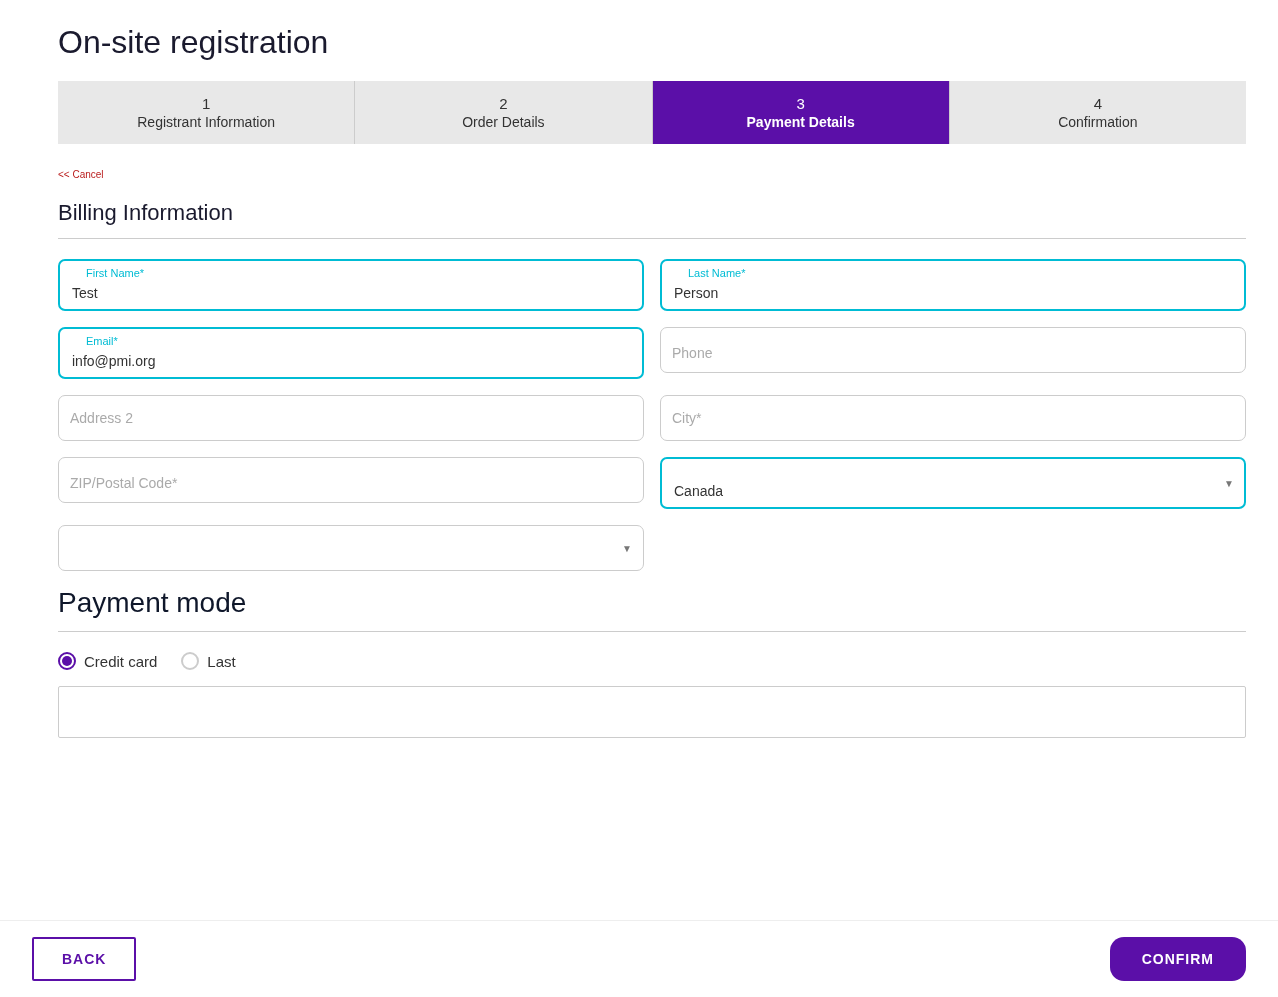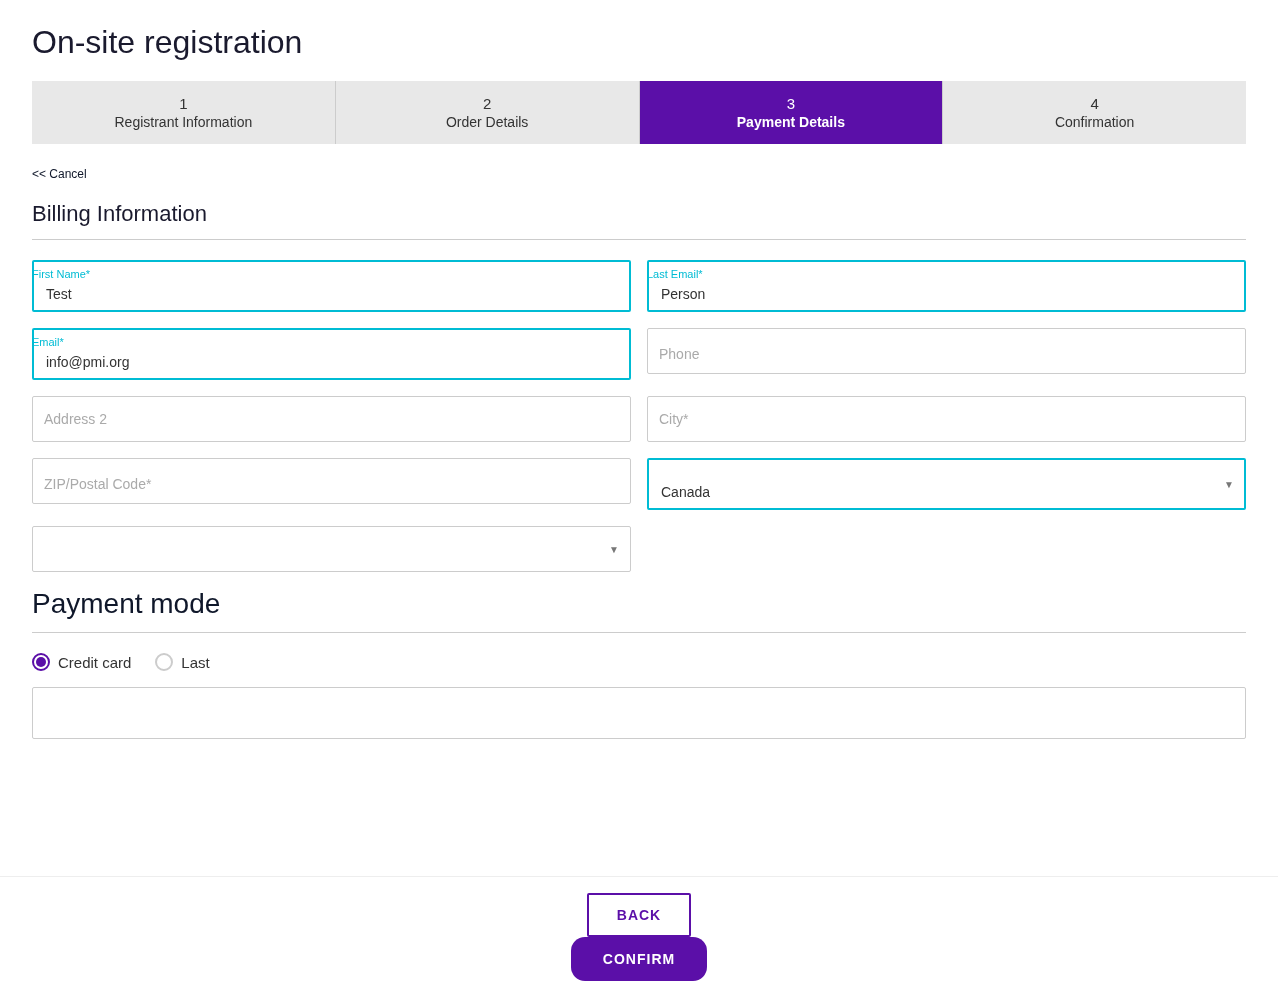--- a/index.html
+++ b/index.html
@@ -6,20 +6,21 @@
     body {
       font-family: Arial, sans-serif;
       background: #fff;
       color: #333;
       min-height: 997px;
       width: 1278px;
     }
 
     .page-wrapper {
       padding: 24px 32px;
+      margin-left: 26px;
     }
 
     .page-title {
       font-size: 32px;
       font-weight: 400;
       color: #1a1a2e;
       margin-bottom: 20px;
     }
 
     
@@ -63,23 +64,23 @@
       font-size: 14px;
     }
 
     .step.active .step-label {
       font-weight: bold;
       color: #fff;
     }
 
     
     .cancel-link {
-      color: #0f172a;
+      color: #b91c1c;
       text-decoration: none;
-      font-size: 12px;
+      font-size: 10px;
       display: inline-block;
       margin-bottom: 20px;
     }
 
     
     .section-title {
       font-size: 22px;
       font-weight: 400;
       color: #1a1a2e;
       margin-bottom: 12px;
@@ -99,31 +100,31 @@
     }
 
     .form-field {
       flex: 1;
       position: relative;
     }
 
     .form-field label {
       position: absolute;
       top: 8px;
-      left: 0;
+      left: 28px;
       font-size: 11px;
       color: #777;
       pointer-events: none;
     }
 
     .form-field input,
     .form-field select {
       width: 100%;
       border: 1px solid #ccc;
-      border-radius: 2px;
+      border-radius: 7px;
       padding: 24px 12px 8px 12px;
       font-size: 14px;
       color: #333;
       background: #fff;
       outline: none;
       appearance: none;
       -webkit-appearance: none;
     }
 
     .form-field.active-field input,
@@ -244,21 +245,20 @@
       position: fixed;
       bottom: 0;
       left: 0;
       width: 1278px;
       padding: 16px 32px;
       background: #fff;
       border-top: 1px solid #eee;
       display: flex;
       justify-content: space-between;
       align-items: center;
-      flex-direction: column;
     }
 
     .btn-back {
       border: 2px solid #5b0fa8;
       color: #5b0fa8;
       background: #fff;
       padding: 12px 28px;
       font-size: 14px;
       font-weight: bold;
       letter-spacing: 1px;
@@ -318,21 +318,21 @@
     <h2 class="section-title">Billing Information</h2>
     <hr class="divider">
 
     
     <div class="form-row">
       <div class="form-field active-field">
         <label>First Name*</label>
         <input type="text" value="Test" style="">
       </div>
       <div class="form-field active-field">
-        <label>Last Email*</label>
+        <label>Last Name*</label>
         <input type="text" value="Person" style="">
       </div>
     </div>
 
     
     <div class="form-row">
       <div class="form-field active-field">
         <label>Email*</label>
         <input type="email" value="info@pmi.org" style="">
       </div>

